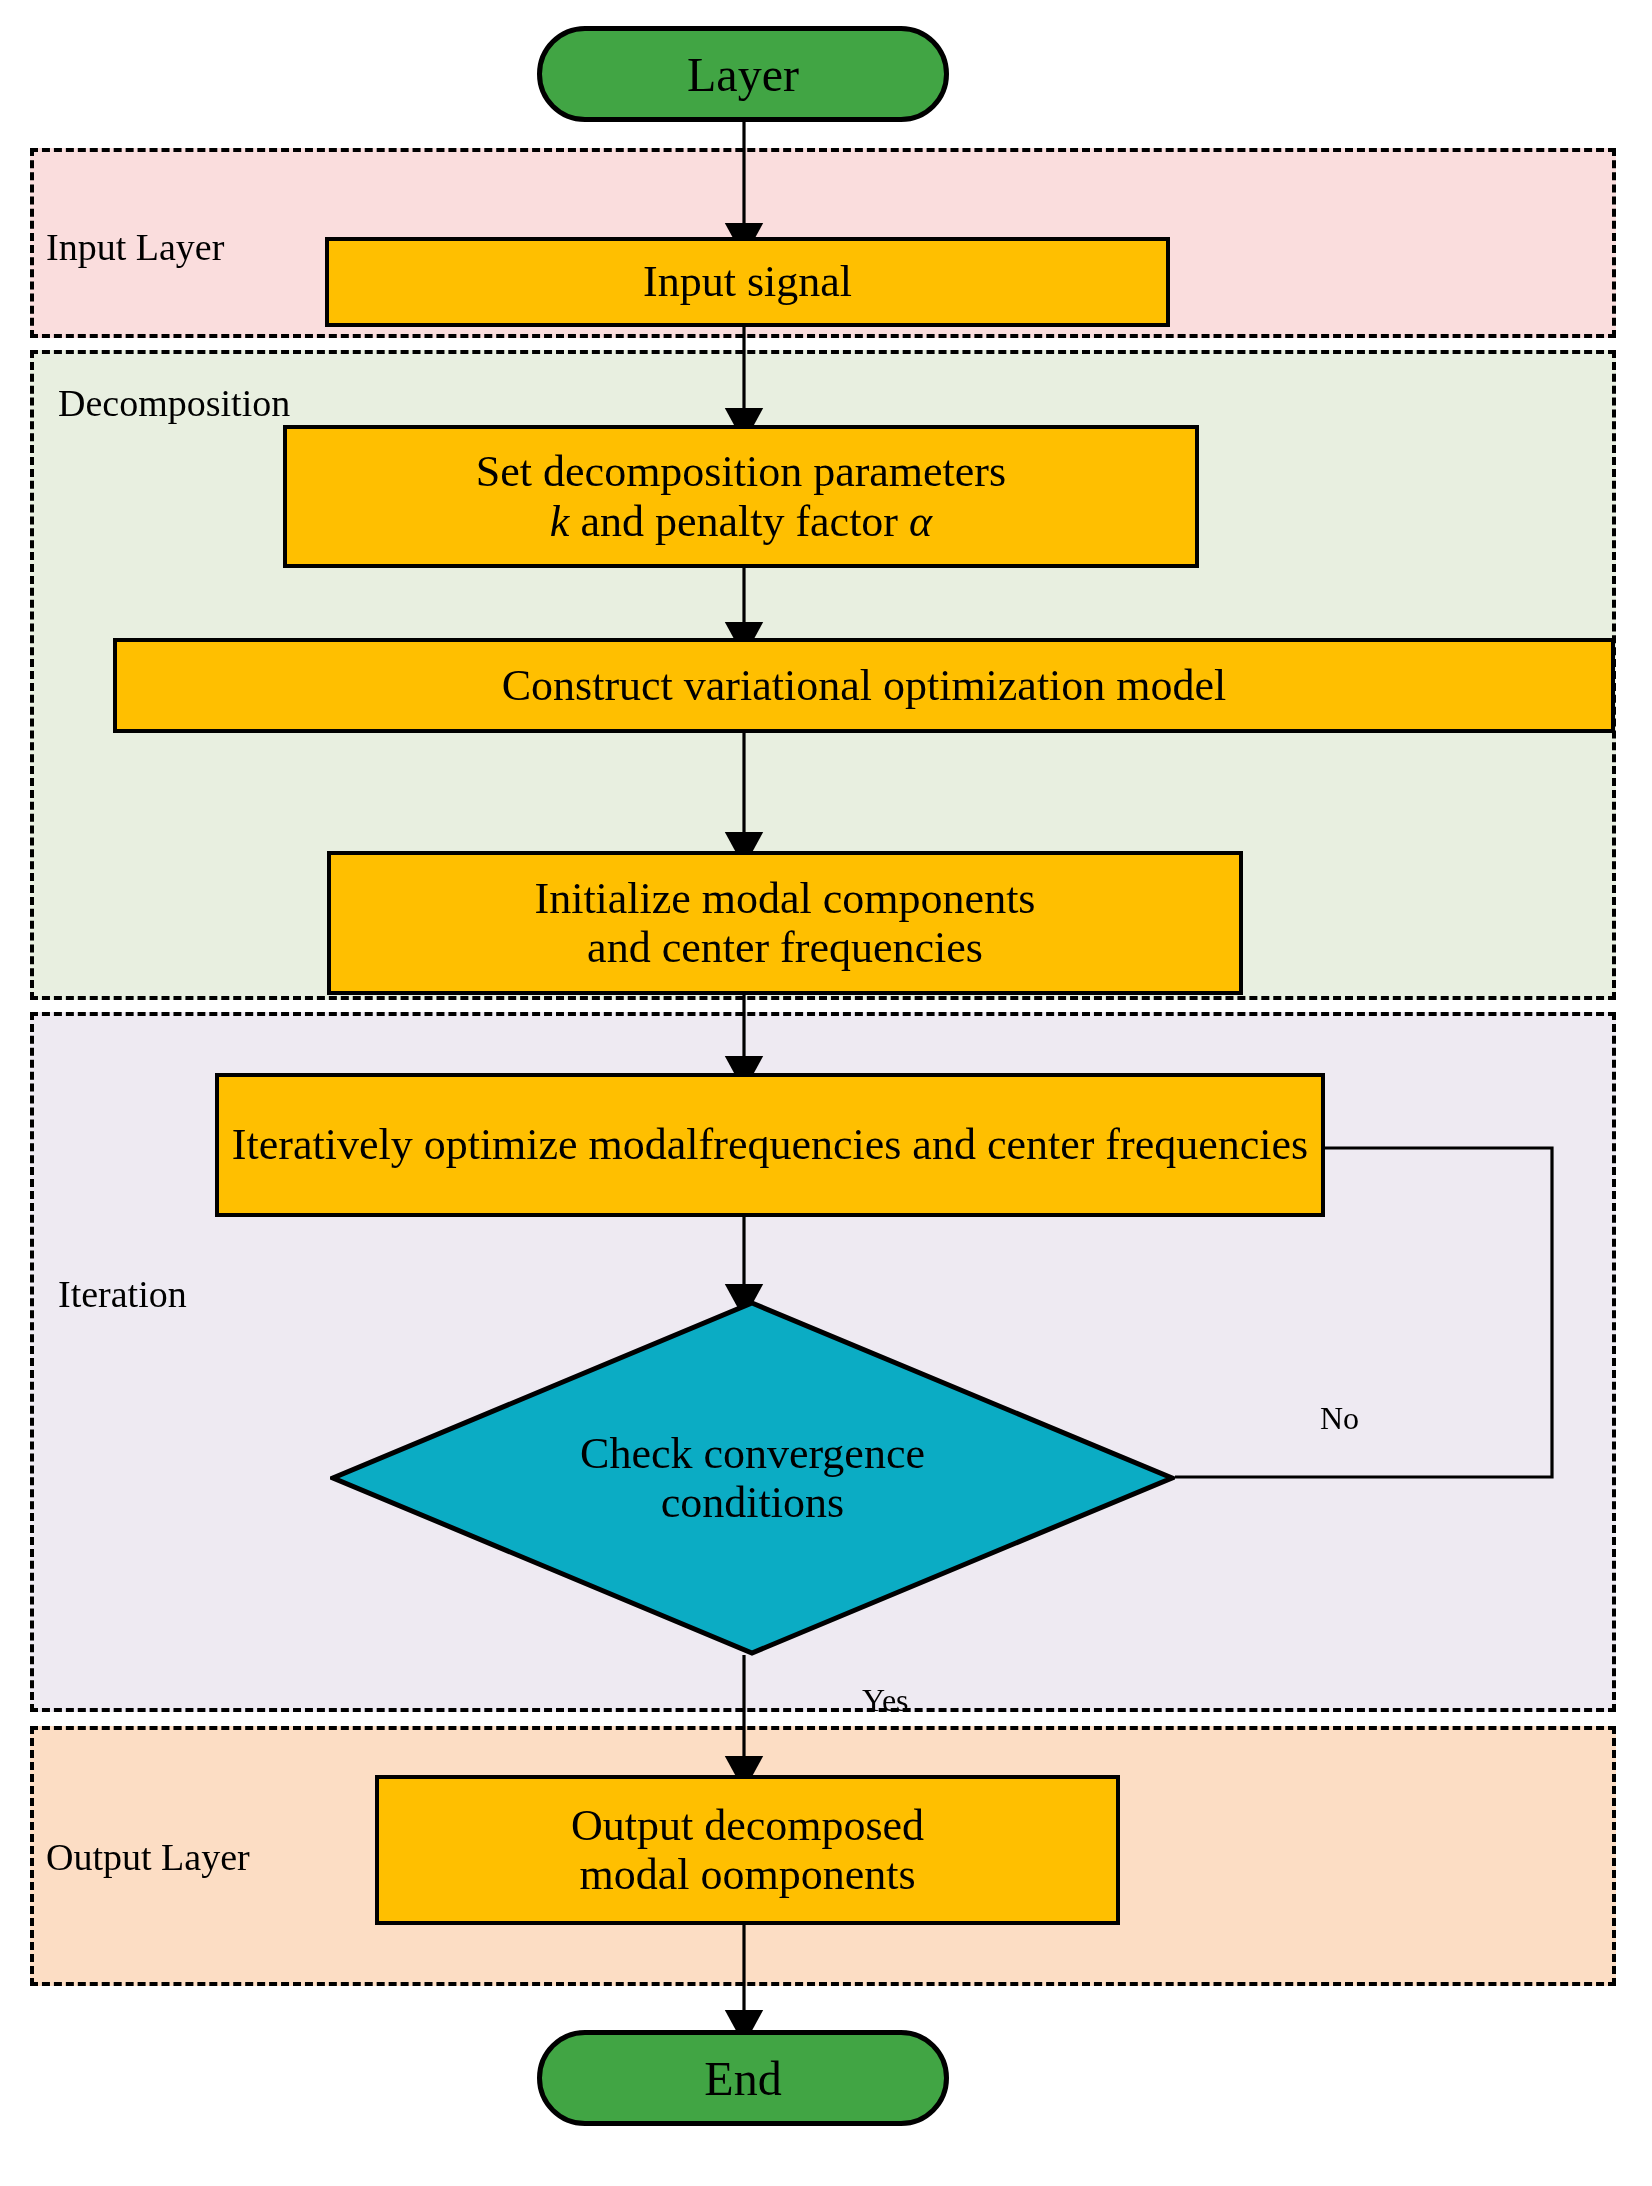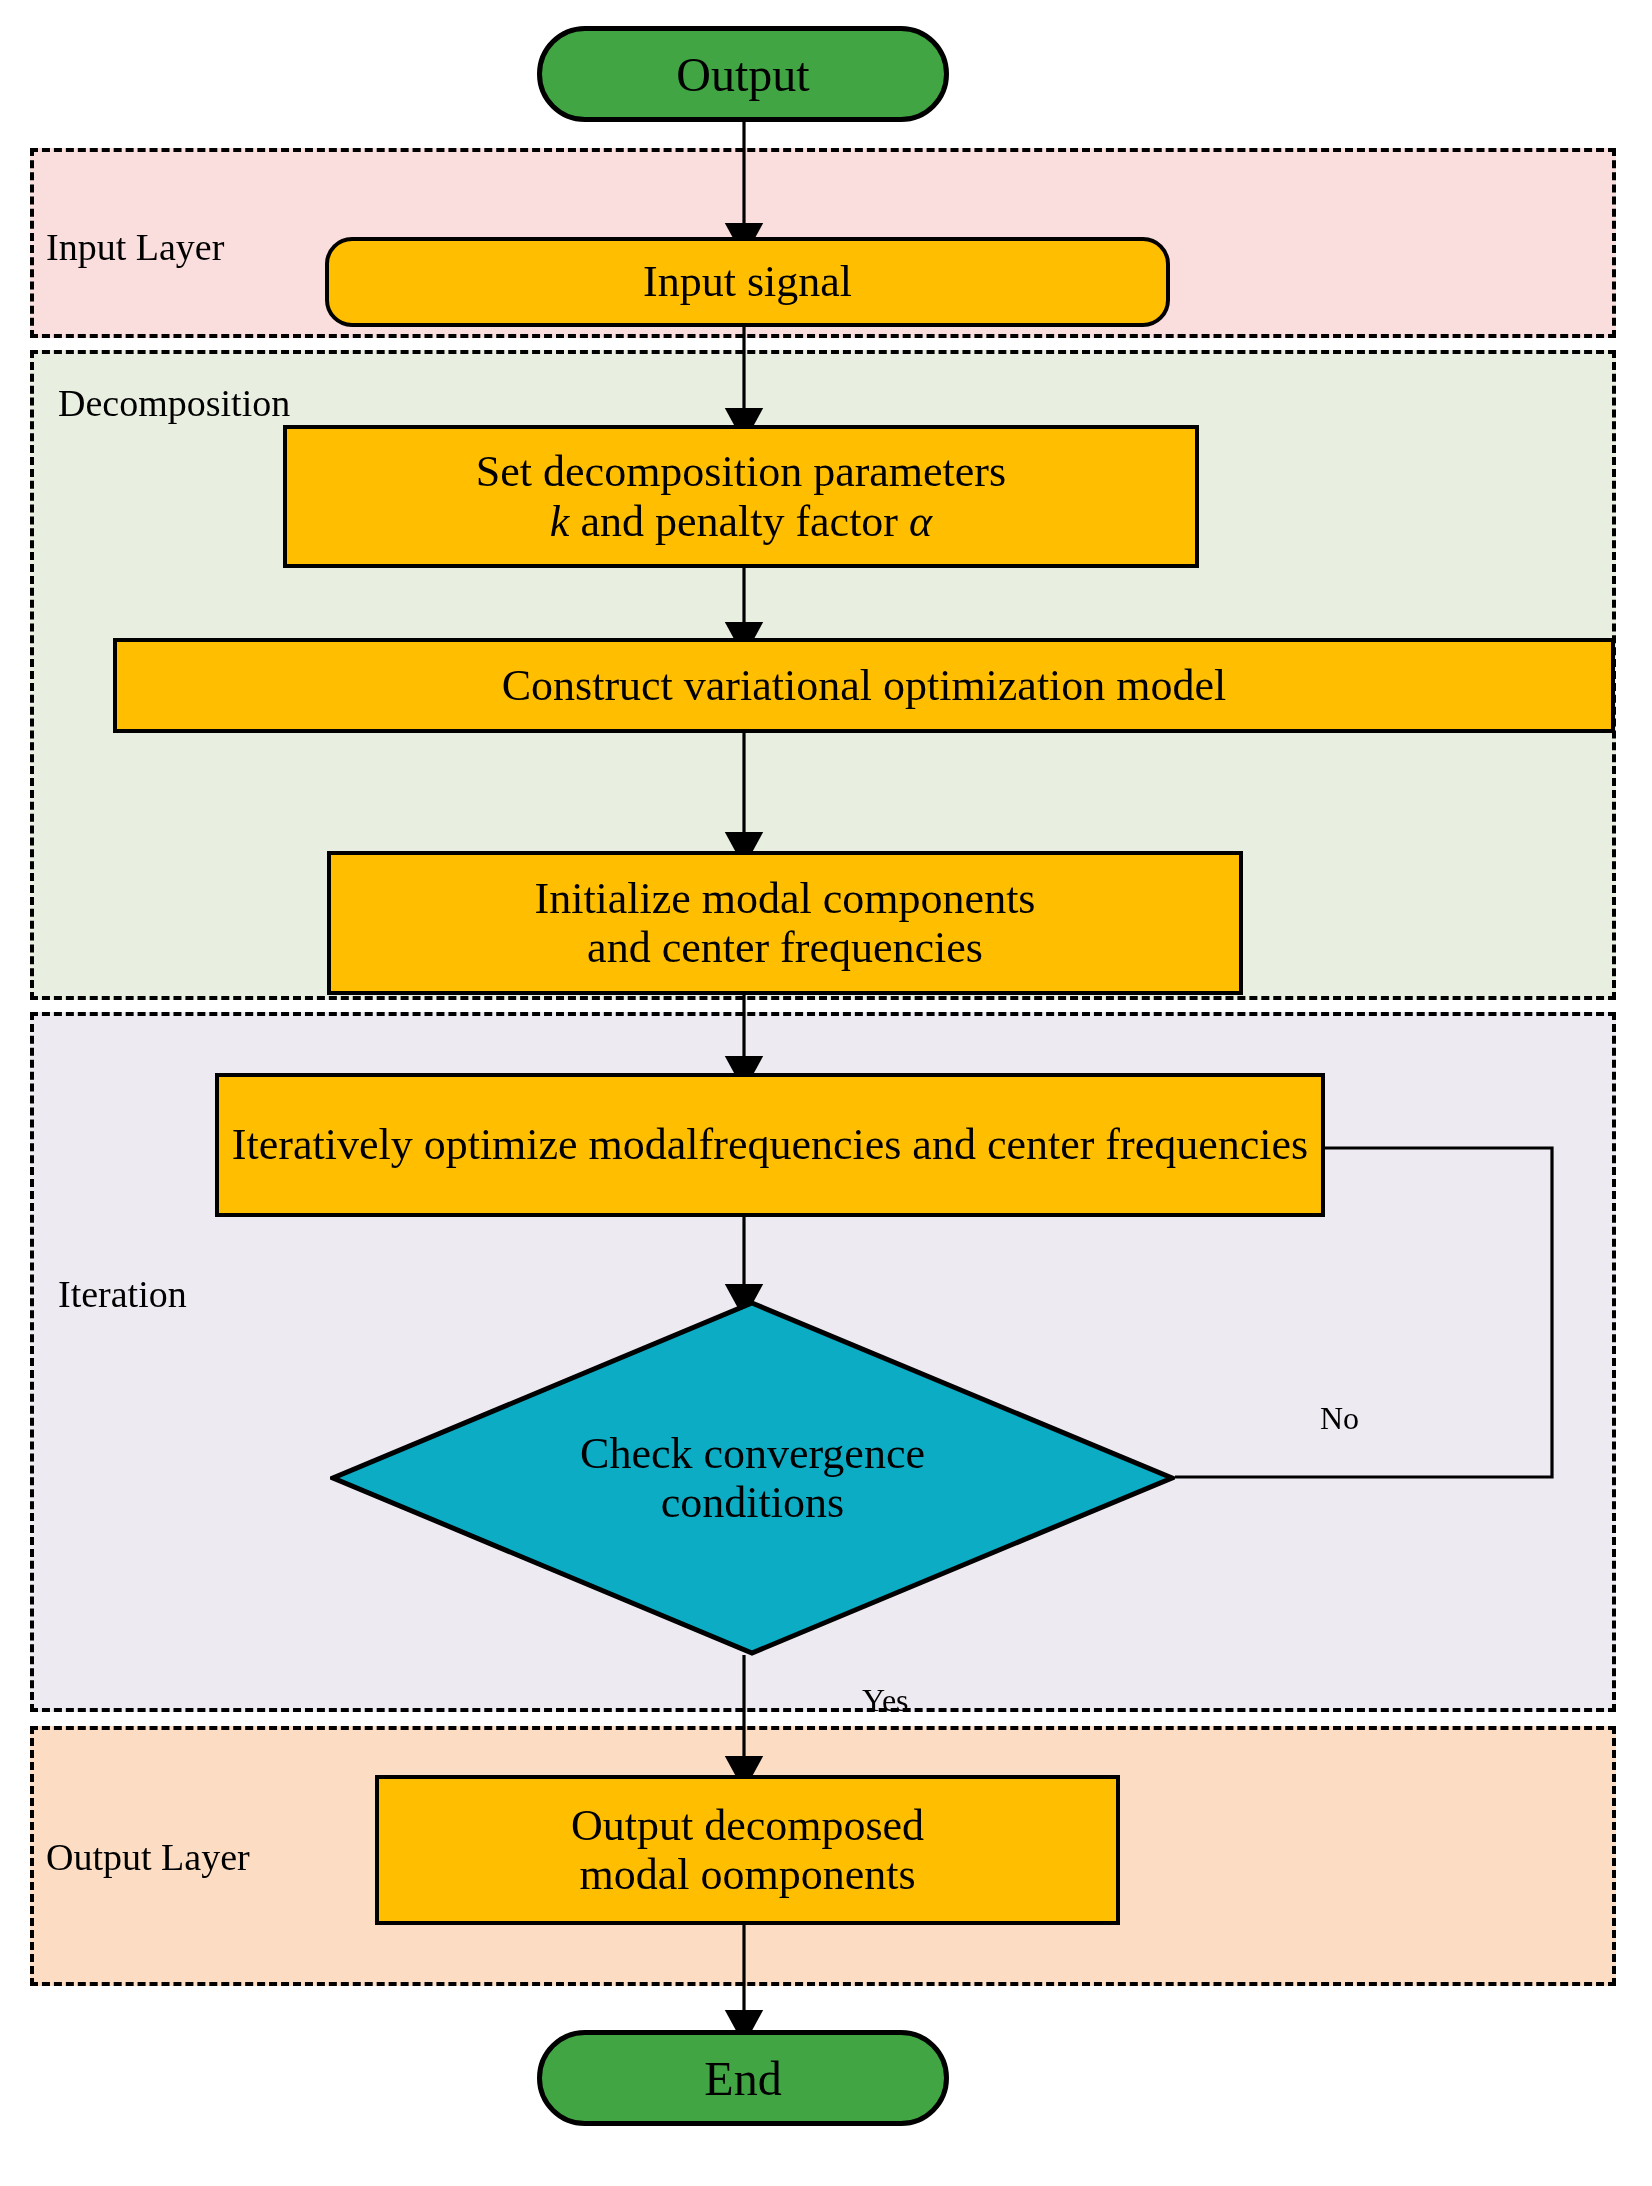--- a/index.html
+++ b/index.html
@@ -66,24 +66,24 @@
 
       <line x1="744" y1="1655" x2="744" y2="1772"></line>
 
       <line x1="744" y1="1925" x2="744" y2="2026"></line>
 
       <path d="M1175,1477 L1552,1477 L1552,1148 L1300,1148" marker-end="url(#ah)"></path>
     </g>
   </svg>
 
   <div class="node term" style="left:537px; top:26px; width:412px; height:96px;">
-    <span>Output</span>
+    <span>Layer</span>
   </div>
 
-  <div class="node proc" style="left:325px; top:237px; width:845px; height:90px;border-radius:27px;">
+  <div class="node proc" style="left:325px; top:237px; width:845px; height:90px;">
     <span>Input signal</span>
   </div>
 
   <div class="node proc" style="left:283px; top:425px; width:916px; height:143px; flex-direction:column;">
     <span>Set decomposition parameters</span>
     <span>
       <i class="ital">k</i><span> and penalty factor </span><i class="ital">α</i>
     </span>
   </div>
 

